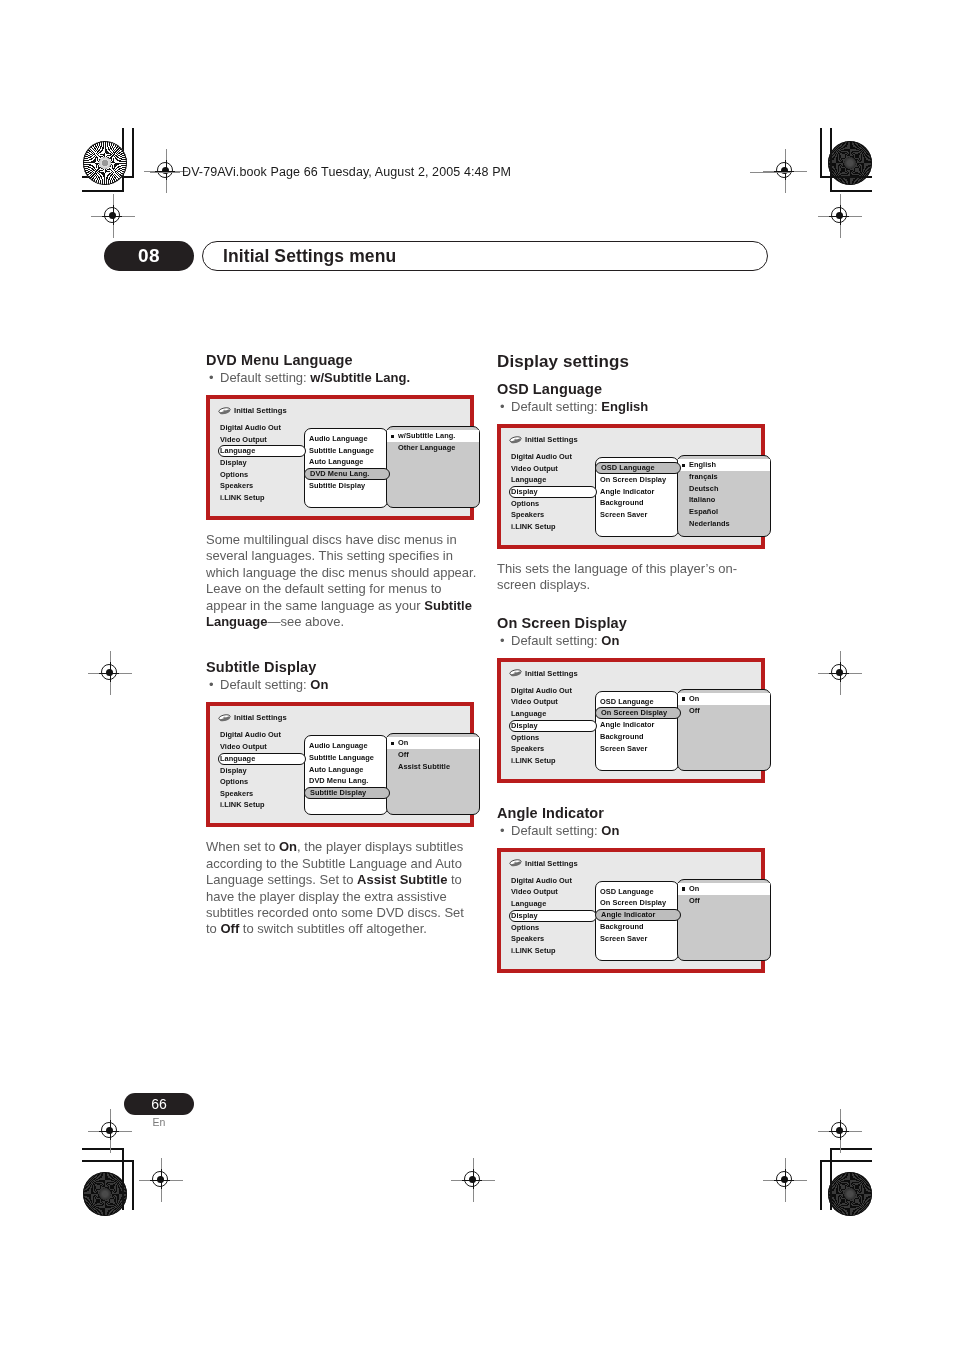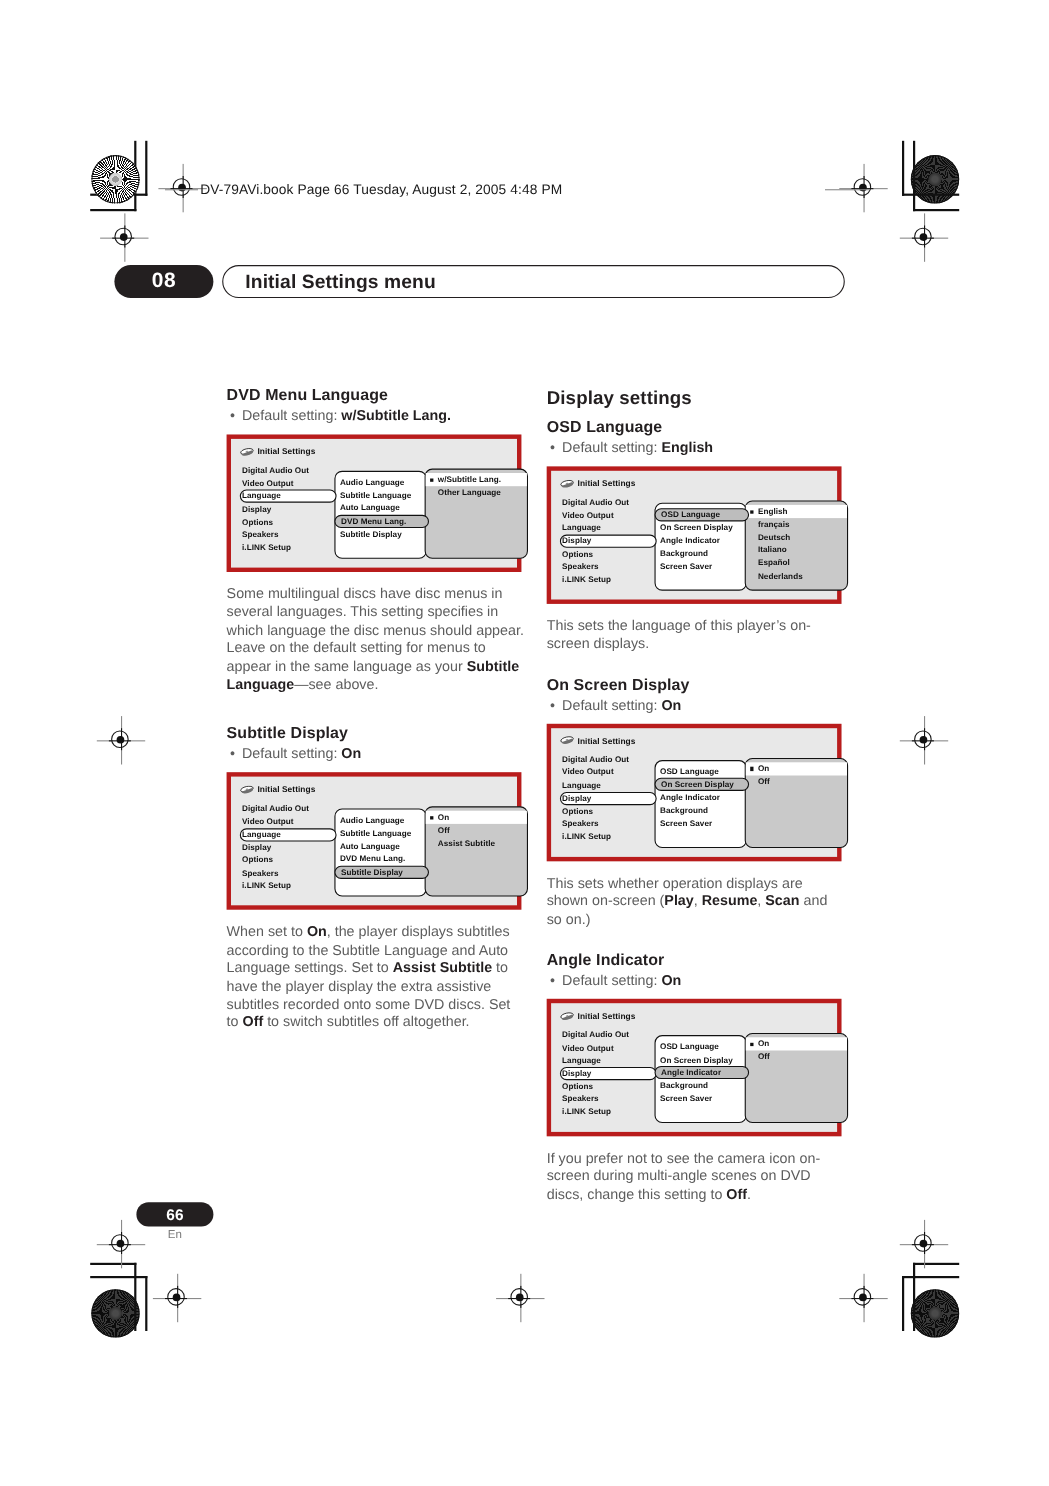--- a/index.html
+++ b/index.html
@@ -288,21 +288,21 @@
   .pagenum-pill {
     position: absolute;
     left: 124px;
     top: 1093px;
     width: 70px;
     height: 22px;
     background: #231f20;
     border-radius: 11px;
     color: #ffffff;
     font-size: 14px;
-    font-weight: bold;
+    font-weight: normal;
     display: flex;
     align-items: center;
     justify-content: center;
   }
   .pagenum-lang {
     position: absolute;
     left: 124px;
     top: 1116px;
     width: 70px;
     text-align: center;
@@ -582,21 +582,20 @@
             <div class="row"><span>Digital Audio Out</span></div>
             <div class="row"><span>Video Output</span></div>
             <div class="row"><span>Language</span></div>
             <div class="row sel"><span>Display</span></div>
             <div class="row"><span>Options</span></div>
             <div class="row"><span>Speakers</span></div>
             <div class="row"><span>i.LINK Setup</span></div>
           </div>
         </div>
       </div>
-      <p class="body">This sets whether operation displays are shown on-screen (<b>Play</b>, <b>Resume</b>, <b>Scan</b> and so on.)</p>
       <div class="spacer-sm"></div>
       <h3 class="sub">Angle Indicator</h3>
       <div class="bullet"><span>Default setting: </span><b>On</b></div>
       <div class="osd">
         <div class="osd-title">
           <span class="disc-icon"><svg viewBox="0 0 26 16" width="13" height="8">
               <ellipse cx="13" cy="7" rx="11.5" ry="5" fill="#ffffff" stroke="#111" stroke-width="1.4" transform="rotate(-12 13 7)"></ellipse>
               <ellipse cx="13" cy="7" rx="2.6" ry="1.3" fill="#9a9a9a" transform="rotate(-12 13 7)"></ellipse>
               <path d="M2.2 9.5 L3.6 12.2 A11.5 5 0 0 0 23.8 9.2 L22.6 6.5" fill="#6e6e6e" stroke="none" transform="rotate(-12 13 7)"></path>
             </svg></span>
@@ -618,19 +617,18 @@
             <div class="row"><span>Digital Audio Out</span></div>
             <div class="row"><span>Video Output</span></div>
             <div class="row"><span>Language</span></div>
             <div class="row sel"><span>Display</span></div>
             <div class="row"><span>Options</span></div>
             <div class="row"><span>Speakers</span></div>
             <div class="row"><span>i.LINK Setup</span></div>
           </div>
         </div>
       </div>
-      <p class="body">If you prefer not to see the camera icon on-screen during multi-angle scenes on DVD discs, change this setting to <b>Off</b>.</p>
     </div>
 
   <div class="pagenum-pill">66</div>
   <div class="pagenum-lang">En</div>
 
 </div>
 
 </body></html>

